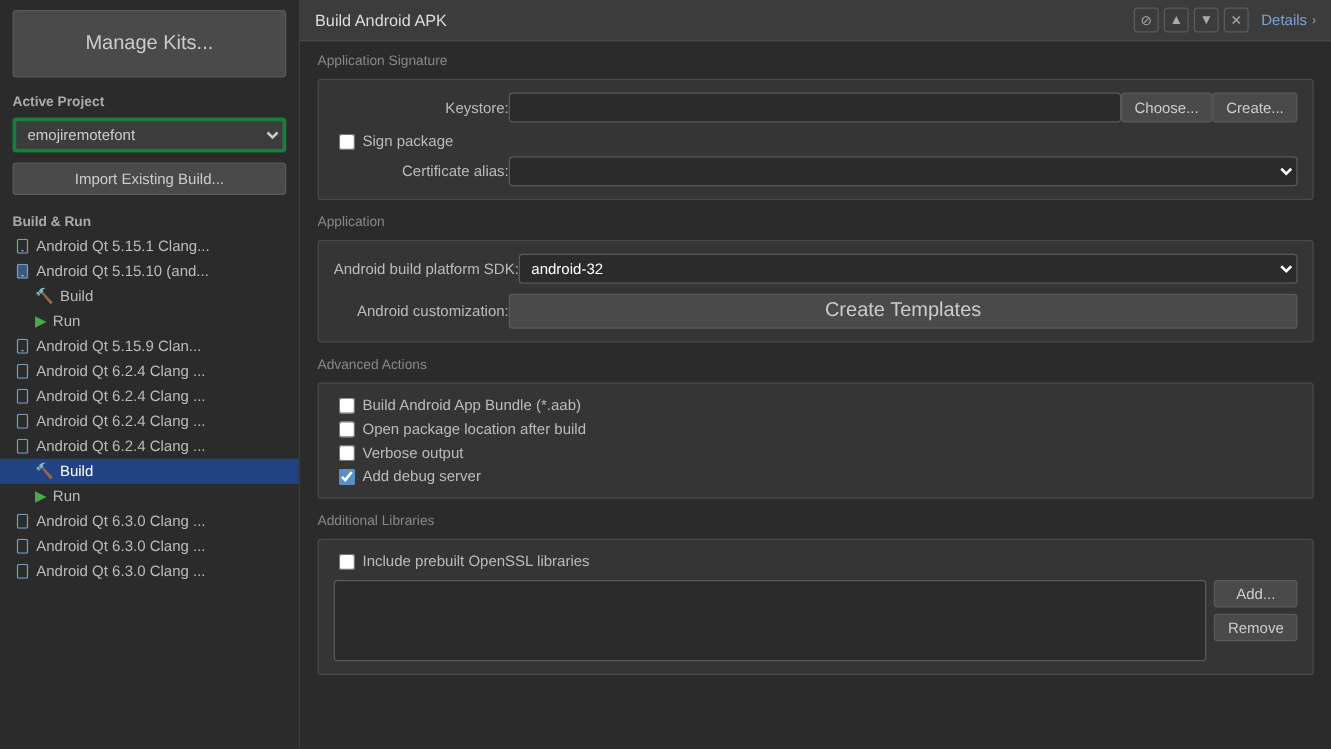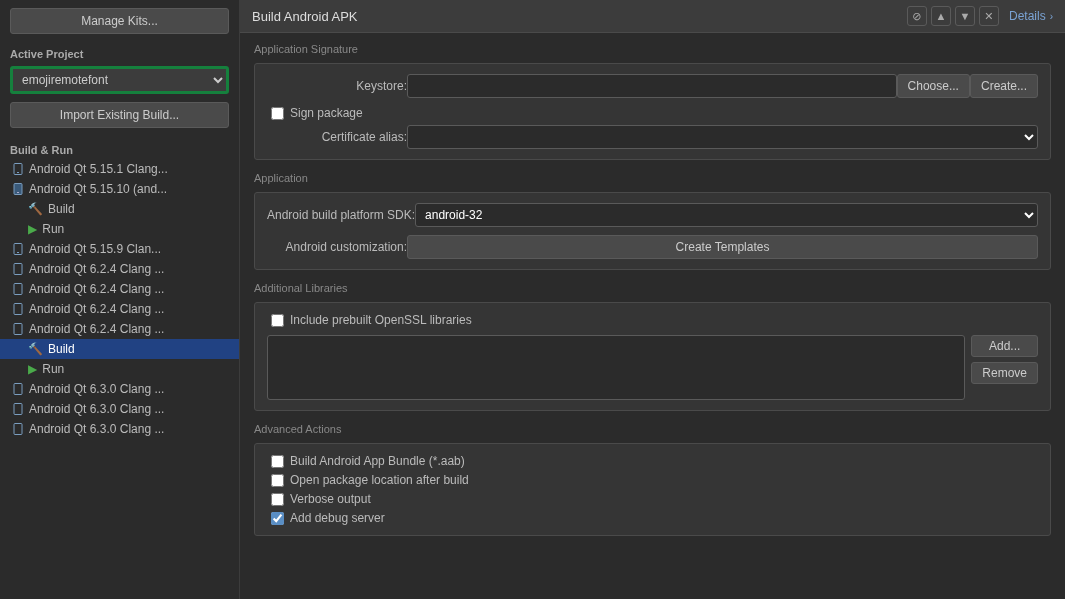--- a/index.html
+++ b/index.html
@@ -19,26 +19,26 @@
       width: 240px;
       background: #2b2b2b;
       display: flex;
       flex-direction: column;
       border-right: 1px solid #3c3c3c;
       flex-shrink: 0;
     }
 
     .manage-kits-btn {
       margin: 8px 10px;
-      padding: 5px 10px;
+      padding: 17px 10px;
       background: #4a4a4a;
       border: 1px solid #5a5a5a;
       border-radius: 3px;
       color: #ccc;
-      font-size: 12px;
+      font-size: 16px;
       cursor: pointer;
       text-align: center;
     }
 
     .active-project-label {
       color: #aaa;
       font-size: 11px;
       font-weight: bold;
       padding: 6px 10px 3px 10px;
     }
@@ -232,21 +232,21 @@
       font-size: 12px;
     }
 
     .big-btn {
       flex: 1;
       padding: 4px;
       background: #4a4a4a;
       border: 1px solid #5a5a5a;
       border-radius: 3px;
       color: #ccc;
-      font-size: 12px;
+      font-size: 16px;
       cursor: pointer;
       text-align: center;
     }
 
     .library-area {
       background: #2b2b2b;
       border: 1px solid #5a5a5a;
       border-radius: 3px;
       min-height: 65px;
       flex: 1;
@@ -428,52 +428,52 @@
           </select>
         </div>
         <div class="form-row">
           <span class="form-label">Android customization:</span>
           <button class="big-btn">Create Templates</button>
         </div>
       </div>
     </div>
 
     <div class="section">
+      <div class="section-header">Advanced Actions</div>
+      <div class="section-box">
+        <div class="checkbox-row">
+          <input type="checkbox" style="">
+          <span class="checkbox-label">Build Android App Bundle (*.aab)</span>
+        </div>
+        <div class="checkbox-row">
+          <input type="checkbox" style="">
+          <span class="checkbox-label">Open package location after build</span>
+        </div>
+        <div class="checkbox-row">
+          <input type="checkbox" style="">
+          <span class="checkbox-label">Verbose output</span>
+        </div>
+        <div class="checkbox-row">
+          <input type="checkbox" checked="" style="">
+          <span class="checkbox-label">Add debug server</span>
+        </div>
+      </div>
+    </div>
+
+    <div class="section">
       <div class="section-header">Additional Libraries</div>
       <div class="section-box">
         <div class="checkbox-row" style="margin-bottom:8px;">
           <input type="checkbox" style="">
           <span class="checkbox-label">Include prebuilt OpenSSL libraries</span>
         </div>
         <div class="library-row">
           <div class="library-area"></div>
           <div class="side-btns">
             <button class="side-btn">Add...</button>
             <button class="side-btn">Remove</button>
           </div>
         </div>
       </div>
     </div>
 
-    <div class="section">
-      <div class="section-header">Advanced Actions</div>
-      <div class="section-box">
-        <div class="checkbox-row">
-          <input type="checkbox" style="">
-          <span class="checkbox-label">Build Android App Bundle (*.aab)</span>
-        </div>
-        <div class="checkbox-row">
-          <input type="checkbox" style="">
-          <span class="checkbox-label">Open package location after build</span>
-        </div>
-        <div class="checkbox-row">
-          <input type="checkbox" style="">
-          <span class="checkbox-label">Verbose output</span>
-        </div>
-        <div class="checkbox-row">
-          <input type="checkbox" checked="" style="">
-          <span class="checkbox-label">Add debug server</span>
-        </div>
-      </div>
-    </div>
-
   </div>
 </div>
 
 </body></html>

